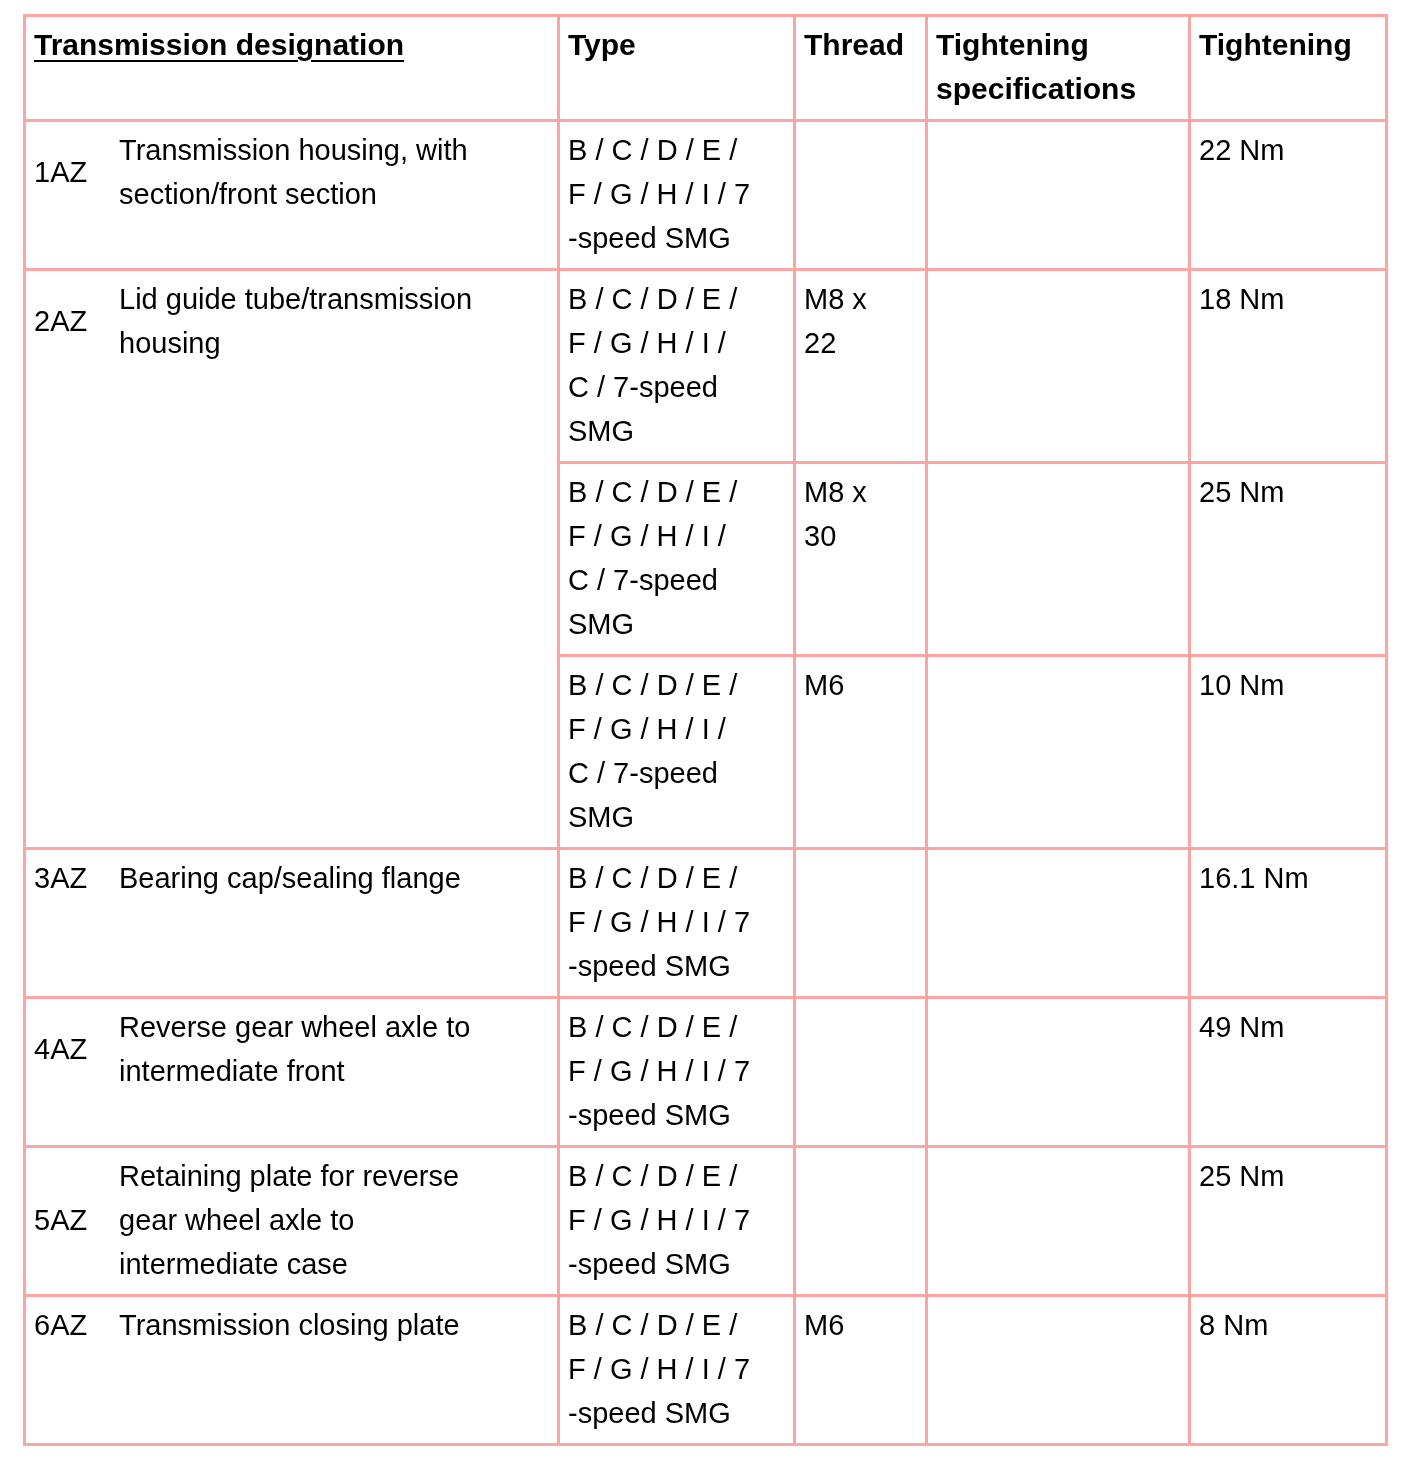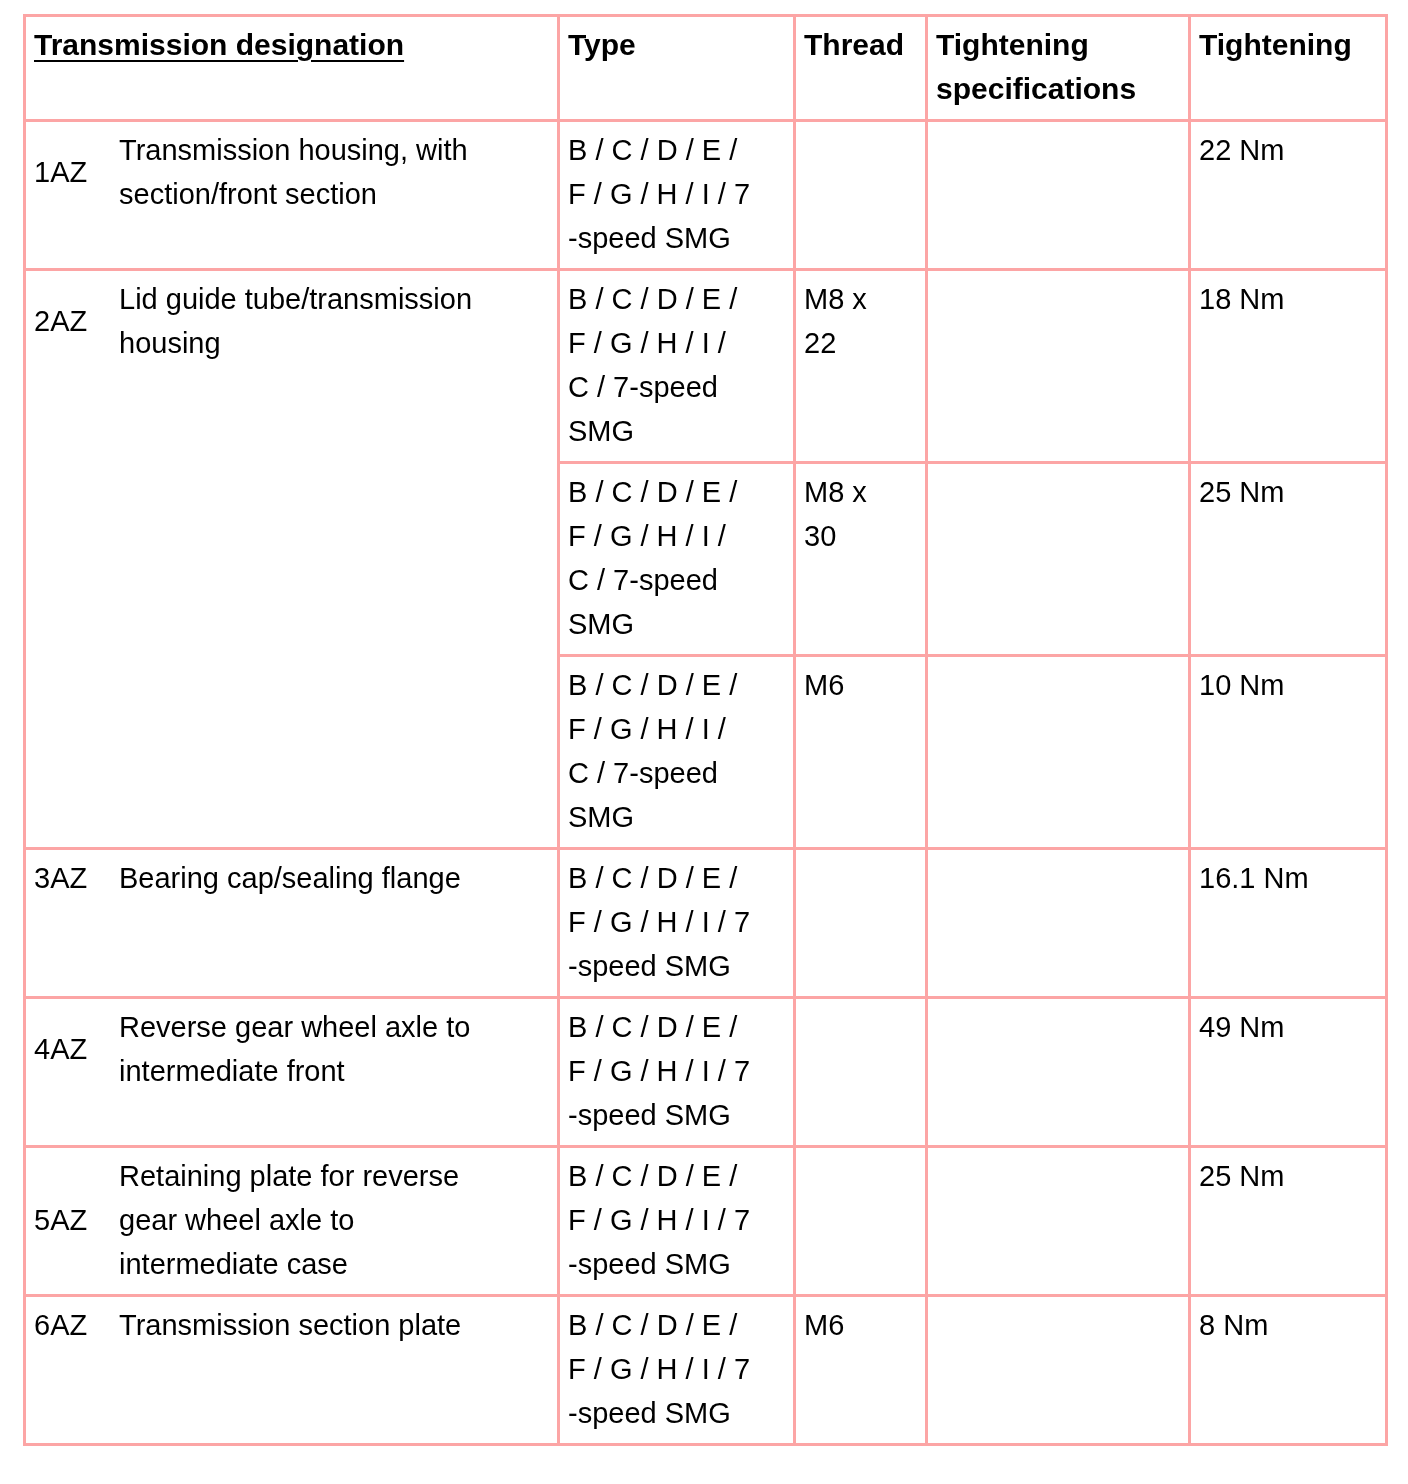--- a/index.html
+++ b/index.html
@@ -197,21 +197,21 @@
 -speed SMG</td>
         <td class="thread-cell"></td>
         <td class="tightening-cell"></td>
         <td class="dimension-cell">25 Nm</td>
       </tr>
 
       <tr>
         <td class="des-cell">
           <div class="des-wrap">
             <span class="des-code">6AZ</span>
-            <span class="des-text">Transmission section plate</span>
+            <span class="des-text">Transmission closing plate</span>
           </div>
         </td>
         <td class="type-cell">B / C / D / E /
 F / G / H / I / 7
 -speed SMG</td>
         <td class="thread-cell">M6</td>
         <td class="tightening-cell"></td>
         <td class="dimension-cell">8 Nm</td>
       </tr>
 

